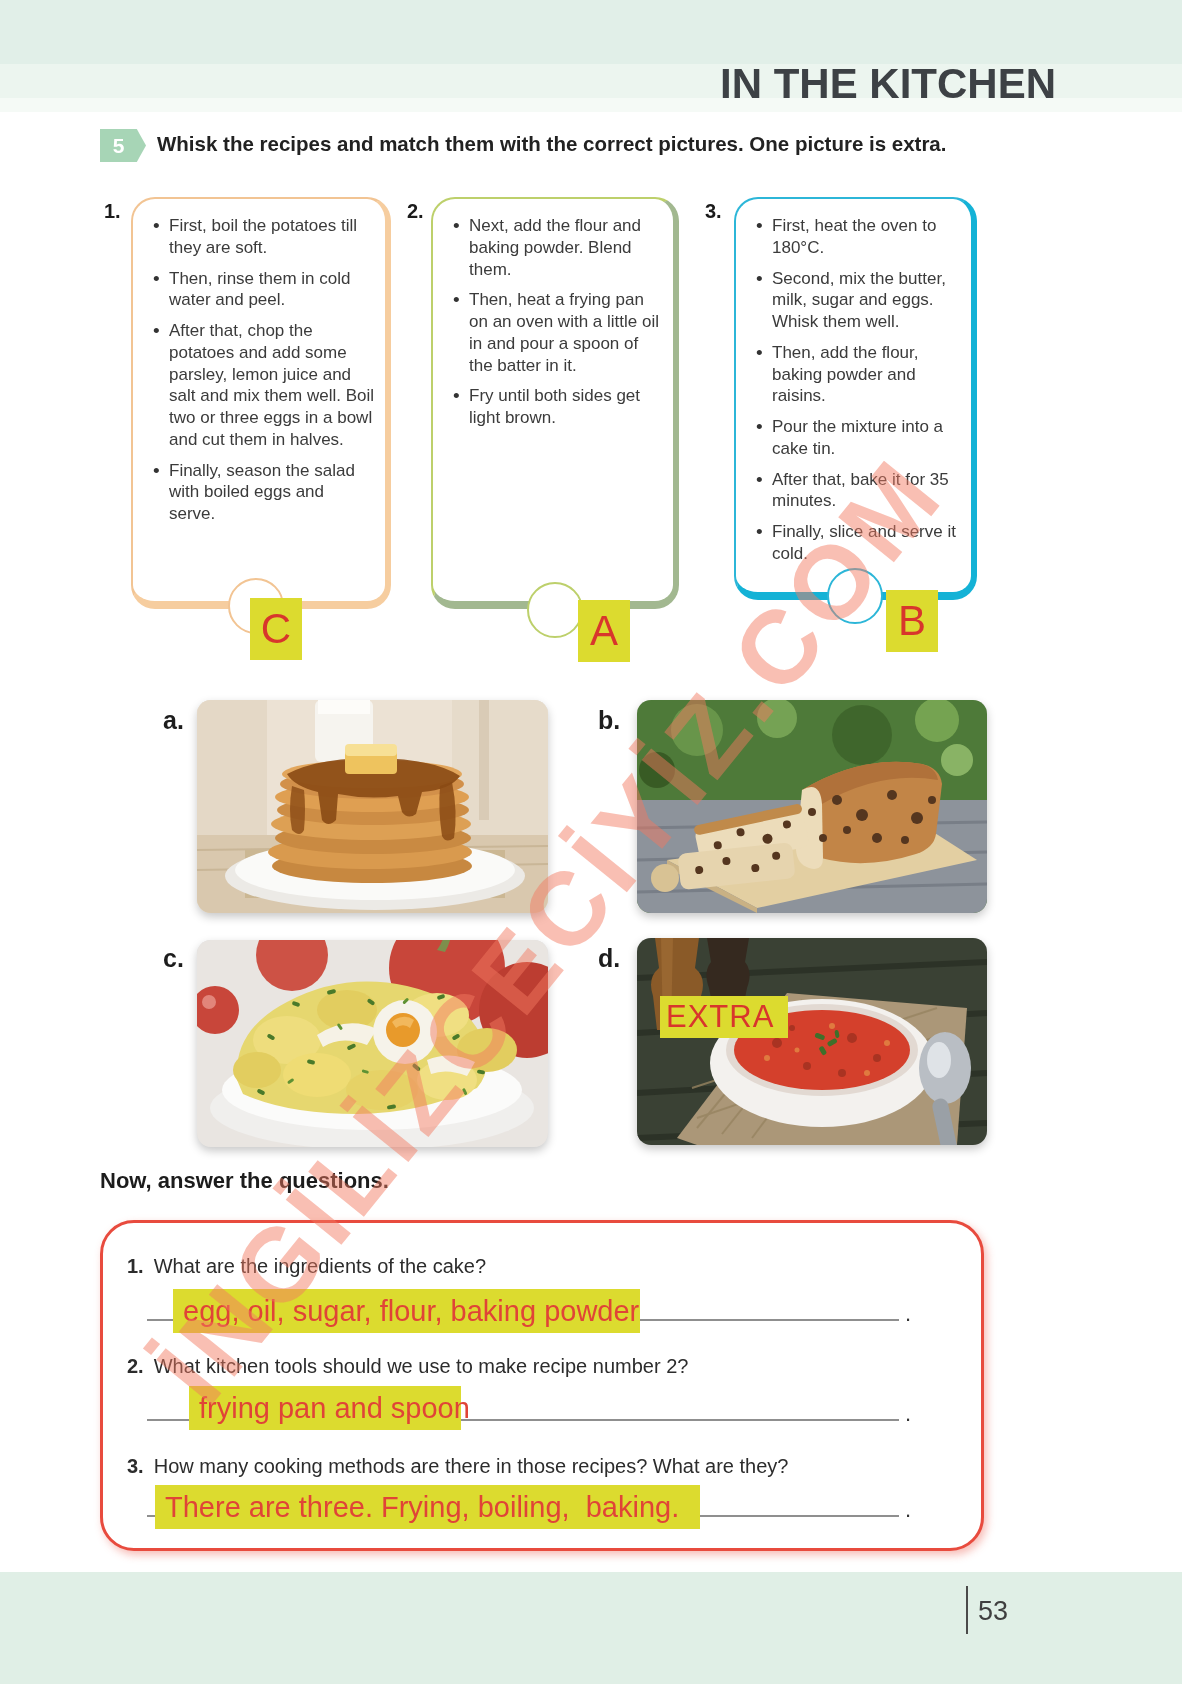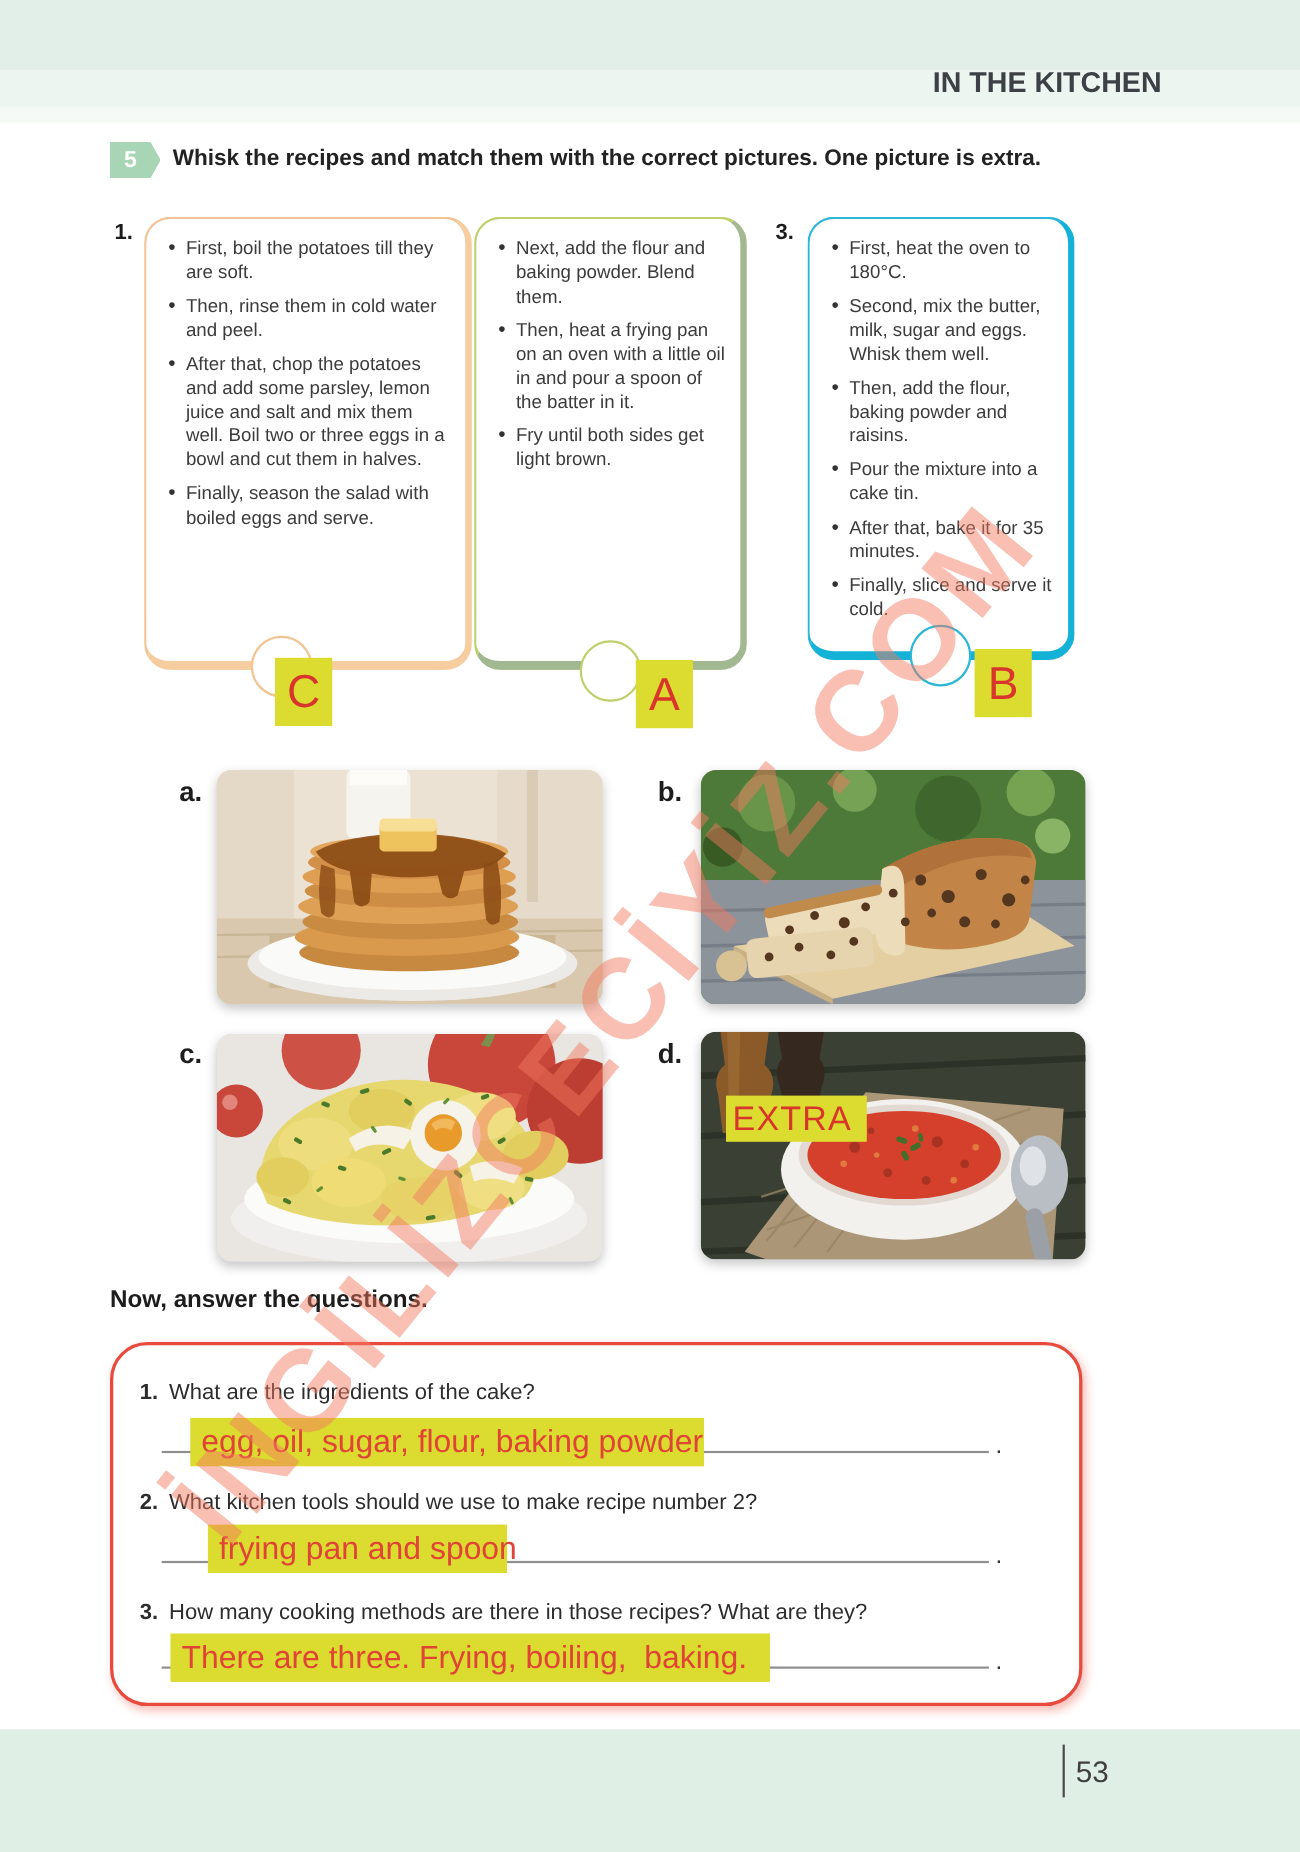--- a/index.html
+++ b/index.html
@@ -3,36 +3,36 @@
 <meta charset="utf-8">
 <style>
   html,body{margin:0;padding:0;background:#ffffff;}
   .page{position:relative;width:1182px;height:1684px;background:#ffffff;overflow:hidden;
         font-family:"Liberation Sans", sans-serif;color:#2e2e2e;}
 
   
   .band1{position:absolute;left:0;top:0;width:1182px;height:64px;background:#e1efe8;}
   .band2{position:absolute;left:0;top:64px;width:1182px;height:34px;background:#ecf5ef;}
   .band3{position:absolute;left:0;top:98px;width:1182px;height:14px;background:#f5faf6;}
-  .header-title{position:absolute;top:60px;right:126px;font-size:26px;font-weight:bold;
+  .header-title{position:absolute;top:60px;right:126px;font-size:42px;font-weight:bold;
                 color:#3d4145;letter-spacing:0px;text-align:right;}
 
   
   .badge{position:absolute;left:100px;top:129px;width:46px;height:33px;background:#a7d5b6;
          clip-path:polygon(0 0,80% 0,100% 50%,80% 100%,0 100%);
          display:flex;align-items:center;justify-content:center;}
   .badge span{color:#ffffff;font-weight:bold;font-size:21px;padding-right:9px;}
   .instruction{position:absolute;left:157px;top:130px;width:832px;font-size:20.5px;
                font-weight:bold;color:#222222;line-height:1.33;}
 
   
   .rec-num{position:absolute;font-size:20px;font-weight:bold;color:#1b1b1b;}
   .recipe-box{position:absolute;background:#ffffff;border-radius:24px;box-sizing:border-box;
               padding:16px 10px 10px 12px;}
-  .box1{left:131px;top:197px;width:298px;height:412px;
+  .box1{left:131px;top:197px;width:260px;height:412px;
         border:2px solid #f2c493;border-right:6px solid #f6cd9f;border-bottom:8px solid #f6cd9f;}
   .box2{left:431px;top:197px;width:248px;height:412px;
         border:2px solid #bdd06b;border-right:6px solid #a2b890;border-bottom:8px solid #a2b890;}
   .box3{left:734px;top:197px;width:243px;height:403px;
         border:2px solid #2cb6d8;border-right:6px solid #14b2d6;border-bottom:8px solid #14b2d6;}
   .steps{margin:0;padding:0 0 0 24px;list-style:none;}
   .steps li{position:relative;font-size:17px;line-height:1.28;color:#3b3b3b;margin-bottom:9px;}
   .steps li::before{content:"\2022";position:absolute;left:-16px;top:-1px;font-size:19px;color:#333;}
 
   

